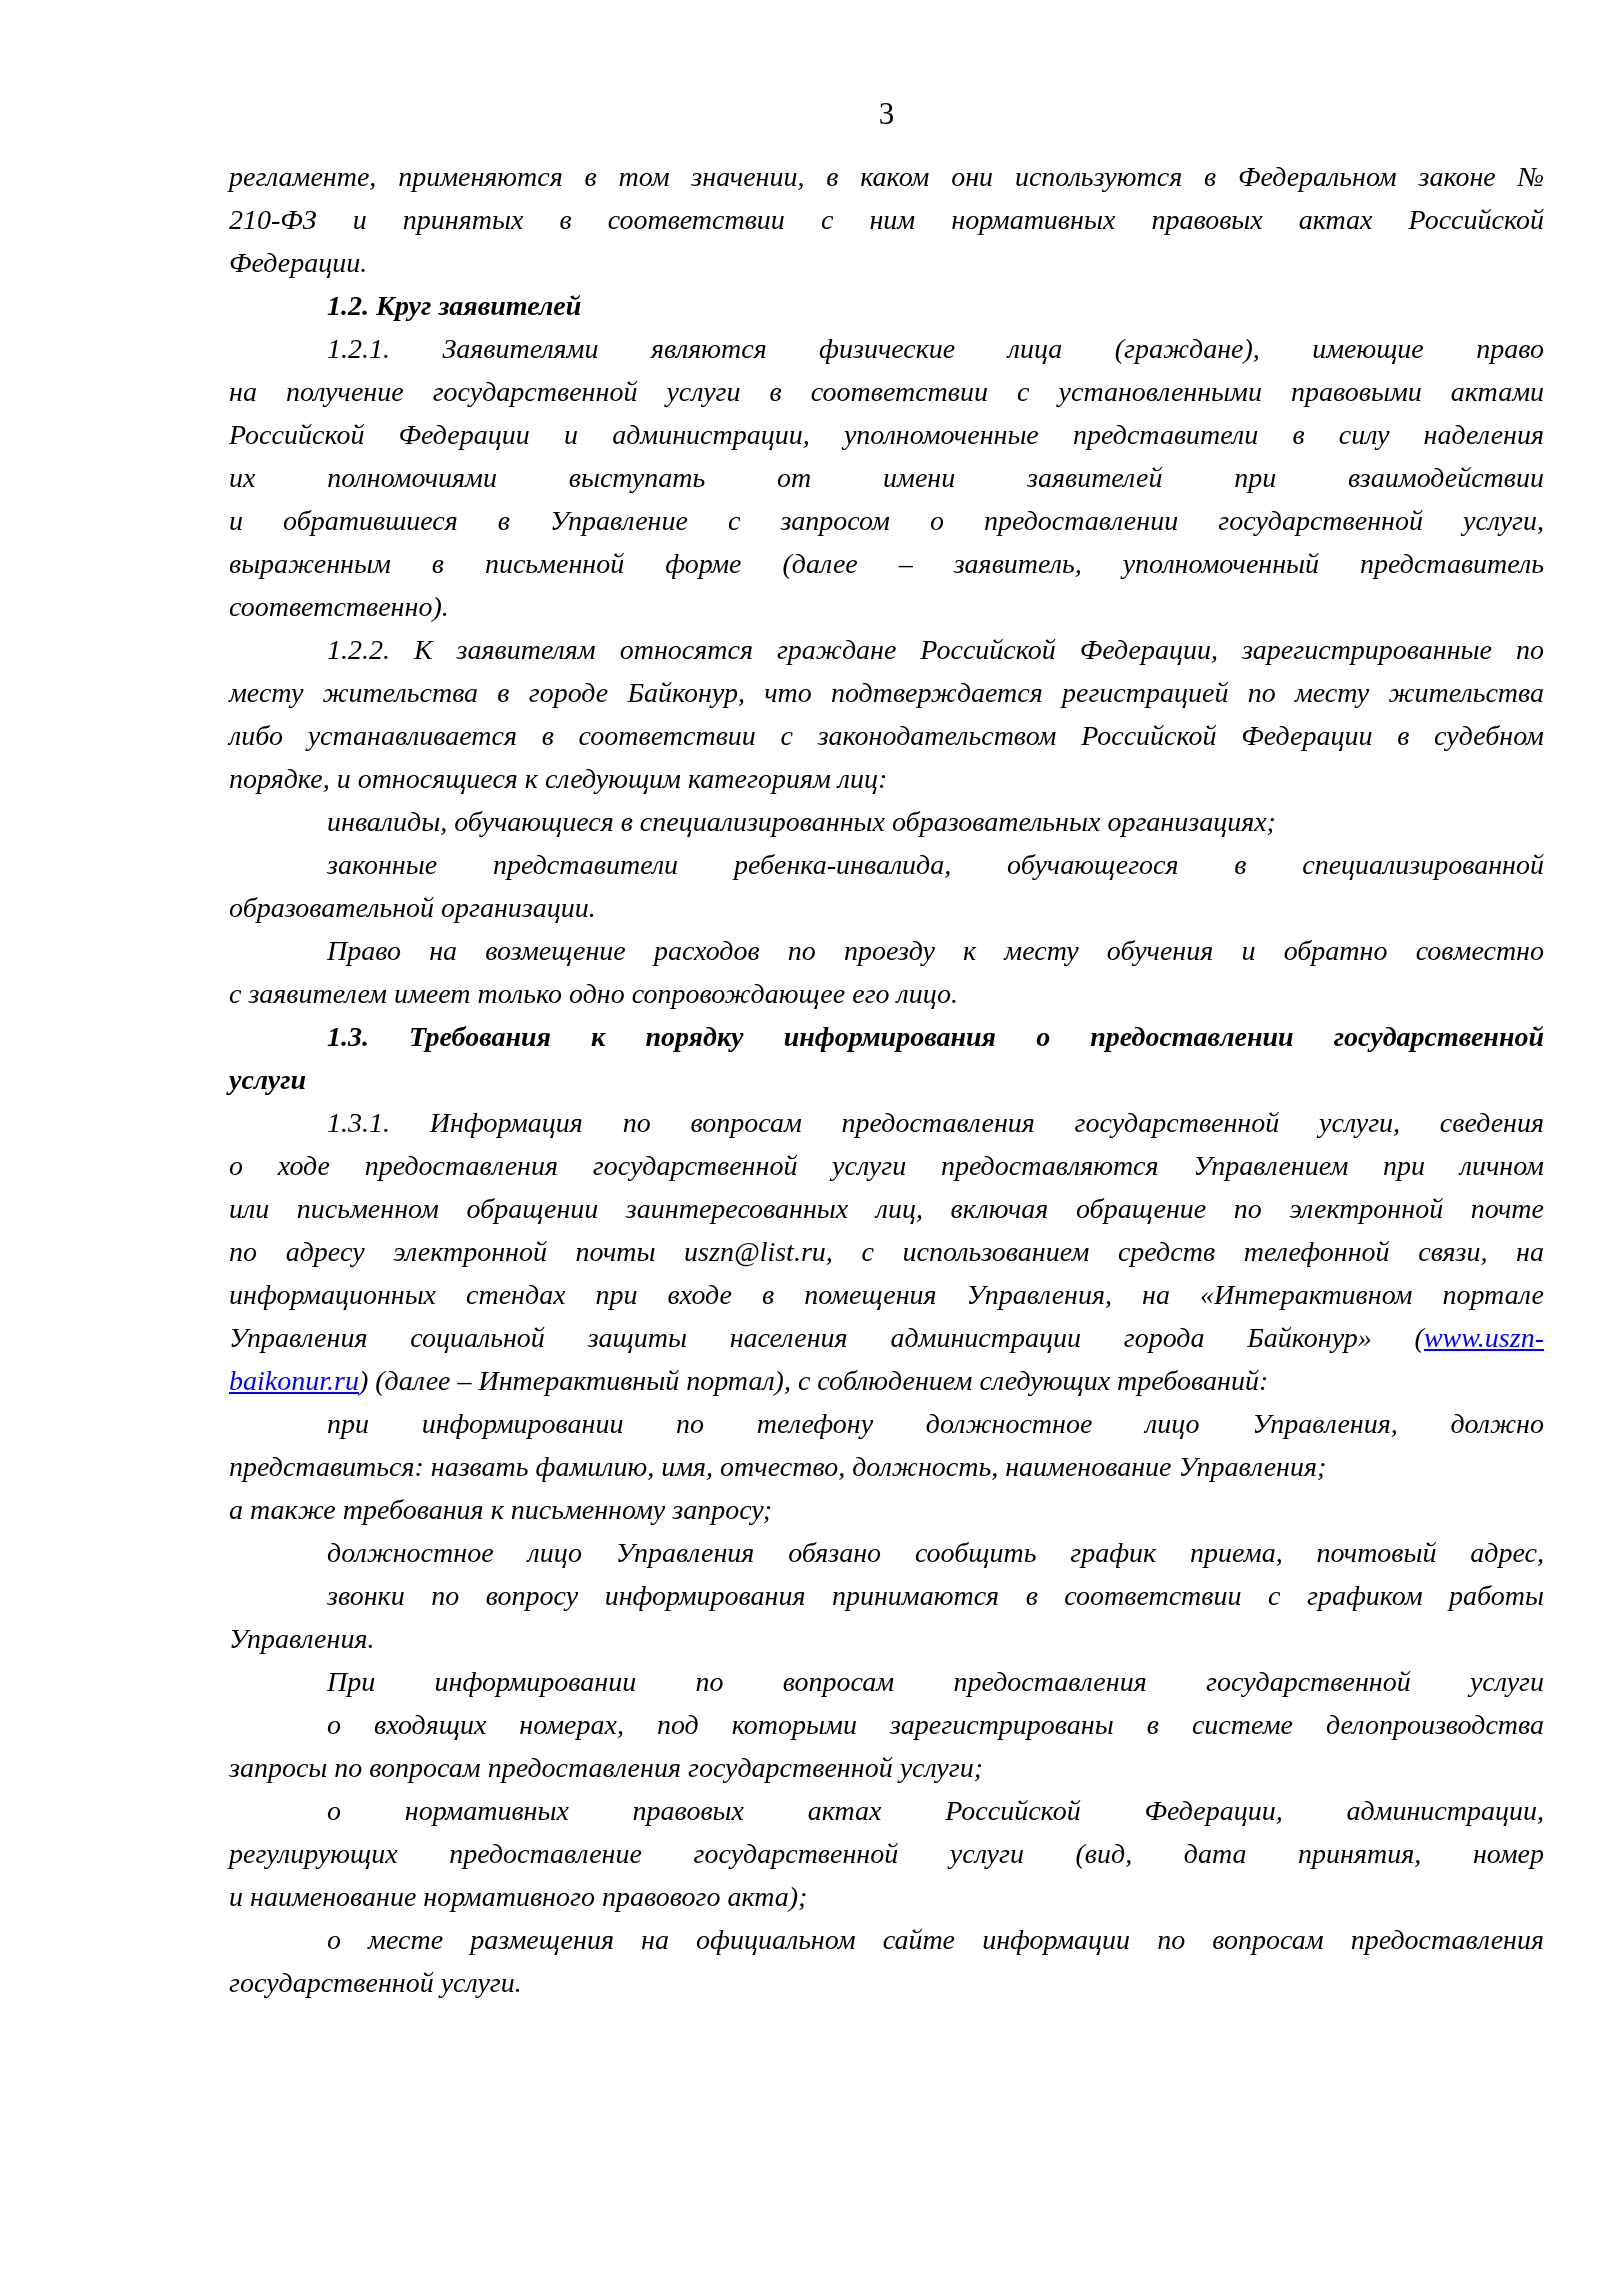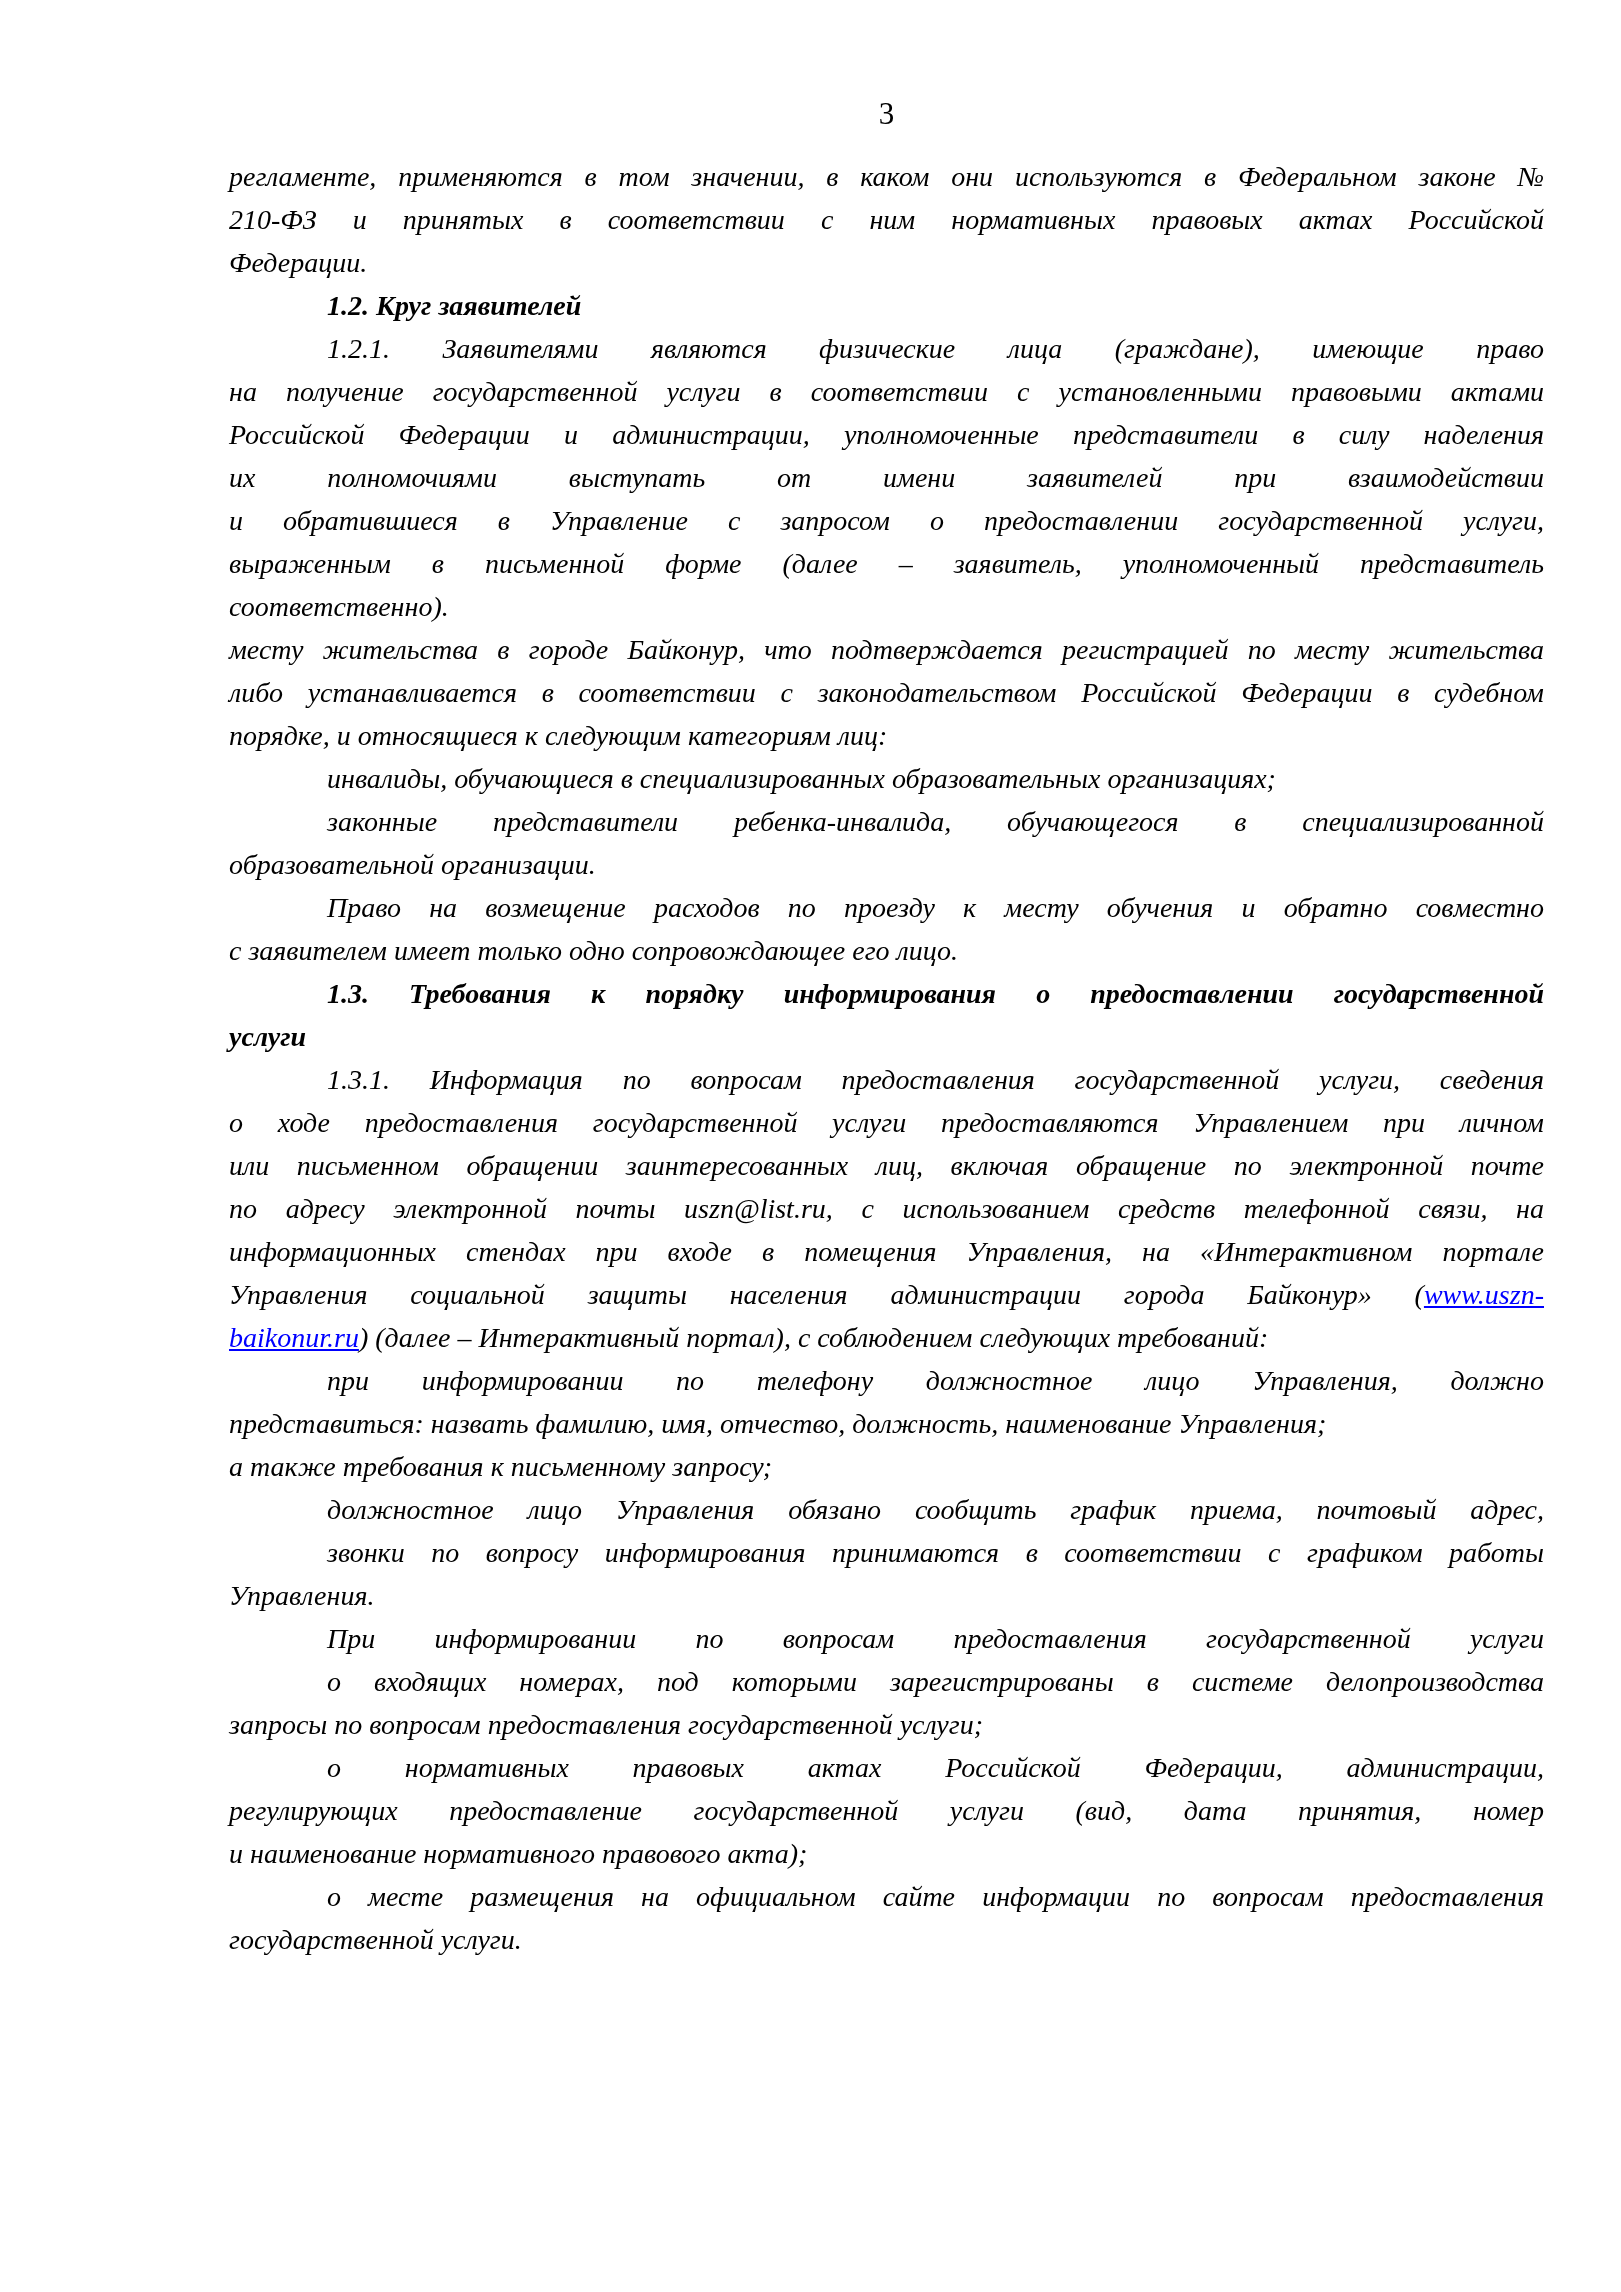--- a/index.html
+++ b/index.html
@@ -63,20 +63,21 @@
       <div class="para">
         <div class="line first"><span>1.2.1. Заявителями являются физические лица (граждане), имеющие право</span></div>
         <div class="line"><span>на получение государственной услуги в соответствии с установленными правовыми актами</span></div>
         <div class="line"><span>Российской Федерации и администрации, уполномоченные представители в силу наделения</span></div>
         <div class="line"><span>их полномочиями выступать от имени заявителей при взаимодействии</span></div>
         <div class="line"><span>и обратившиеся в Управление с запросом о предоставлении государственной услуги,</span></div>
         <div class="line"><span>выраженным в письменной форме (далее – заявитель, уполномоченный представитель</span></div>
         <div class="line last"><span>соответственно).</span></div>
       </div>
       <div class="para">
+        <div class="line first"><span>1.2.2. К заявителям относятся граждане Российской Федерации, зарегистрированные по</span></div>
         <div class="line"><span>месту жительства в городе Байконур, что подтверждается регистрацией по месту жительства</span></div>
         <div class="line"><span>либо устанавливается в соответствии с законодательством Российской Федерации в судебном</span></div>
         <div class="line last"><span>порядке, и относящиеся к следующим категориям лиц:</span></div>
       </div>
       <div class="para">
         <div class="line last first"><span>инвалиды, обучающиеся в специализированных образовательных организациях;</span></div>
       </div>
       <div class="para">
         <div class="line first"><span>законные представители ребенка-инвалида, обучающегося в специализированной</span></div>
         <div class="line last"><span>образовательной организации.</span></div>

